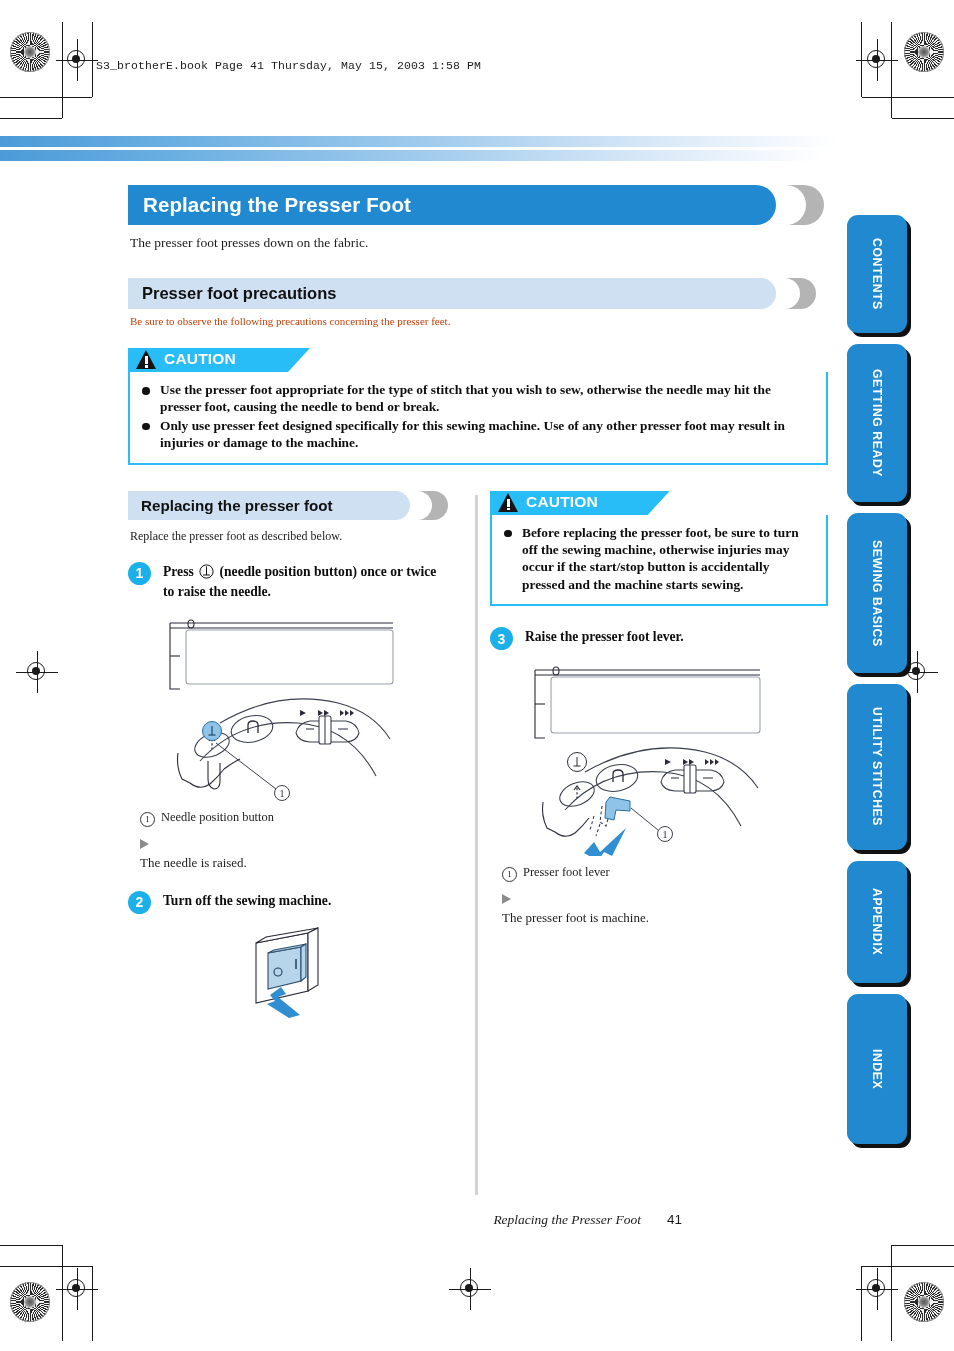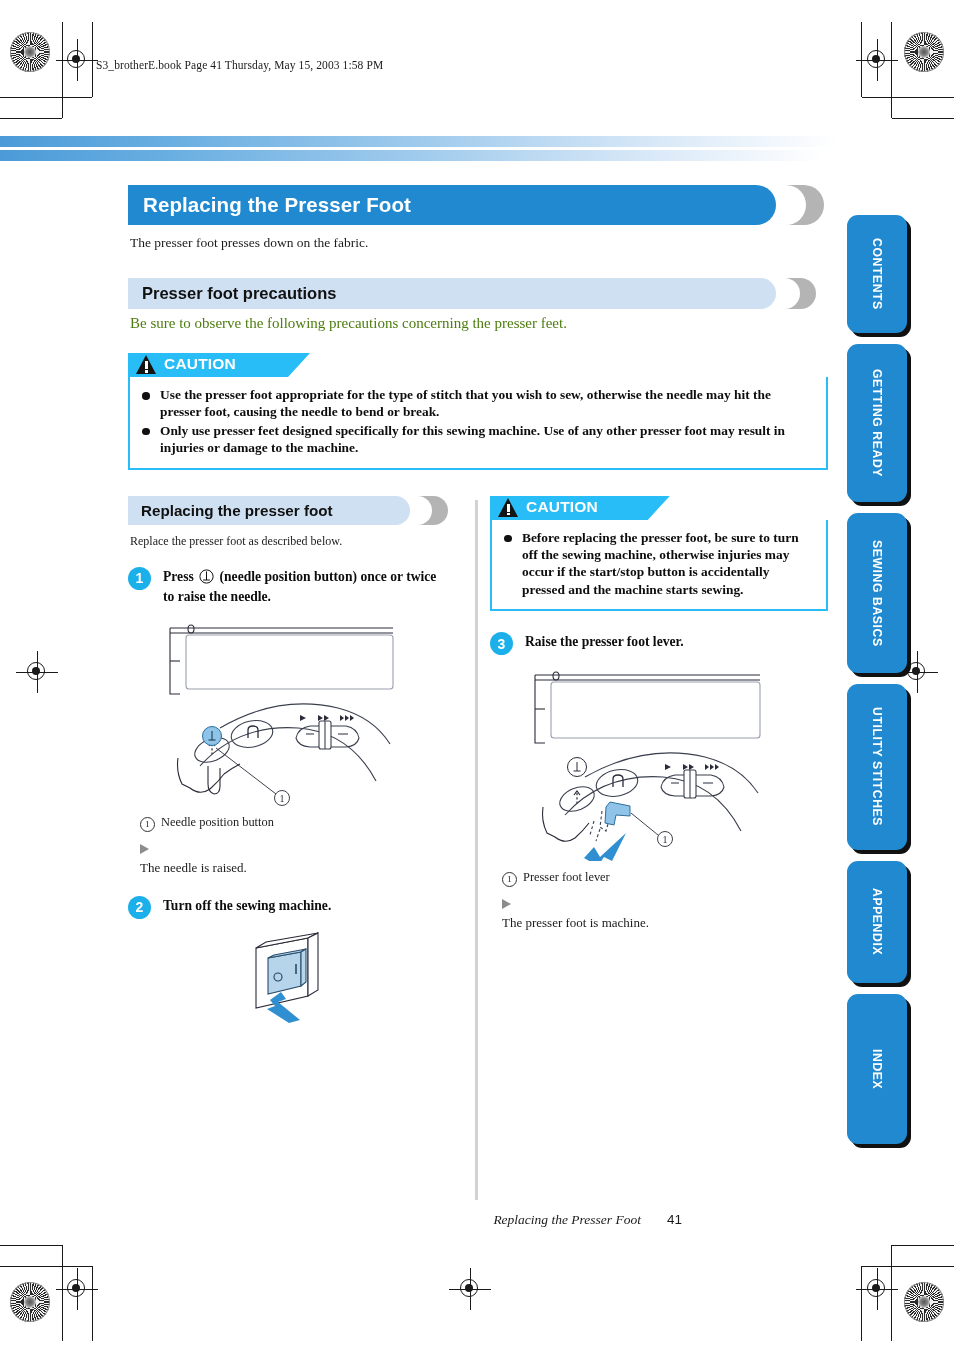--- a/index.html
+++ b/index.html
@@ -20,21 +20,21 @@
   .star{position:absolute;width:40px;height:40px;border-radius:50%;
     background:
       repeating-conic-gradient(#2b2b2b 0deg 4deg,#f2f2f2 4deg 8deg);
     box-shadow:inset 0 0 0 1px #8a8a8a;}
   .star .core{position:absolute;left:14px;top:14px;width:12px;height:12px;border-radius:50%;
     background:radial-gradient(circle,#555 0%,#888 45%,#d8d8d8 70%,#aaa 100%);}
 
   
   .filename{
     position:absolute;left:96px;top:59px;font-size:11.5px;color:#1b1b1b;
-    font-family:Liberation Serif, serif;letter-spacing:.1px;white-space:nowrap;
+    font-family:Liberation Mono, monospace;letter-spacing:.1px;white-space:nowrap;
   }
 
   
   .gradbar{position:absolute;left:0;height:11px;
     background:linear-gradient(to right,#4b9bd8 0%,#6cb0e2 22%,#a8cfee 55%,#dbeaf8 80%,#ffffff 100%);}
   .gradbar.b1{top:136px;width:838px;}
   .gradbar.b2{top:150px;width:824px;}
 
   
   .content{position:absolute;left:128px;top:185px;width:700px;}
@@ -69,21 +69,21 @@
     background:#cfe0f2;border-radius:0 16px 16px 0;display:flex;align-items:center;
   }
   .sub-bar .txt{
     color:#111111;font-family:"Liberation Sans", sans-serif;font-weight:bold;font-size:16.5px;
     padding-left:14px;
   }
   .sub-cap{position:absolute;left:648px;top:0;width:48px;height:31px;overflow:hidden;}
   .sub-cap .grey{position:absolute;left:4px;top:0;width:36px;height:31px;background:#b4b4b4;border-radius:0 16px 16px 0;}
   .sub-cap .white{position:absolute;left:-12px;top:0;width:36px;height:31px;background:#ffffff;border-radius:0 16px 16px 0;}
 
-  .sub-intro{font-size:15px;color:#4d7c0f;margin:9px 0 4px 2px;}
+  .sub-intro{font-size:11px;color:#c2410c;margin:9px 0 4px 2px;}
 
   
   .caution{margin-top:21px;position:relative;}
   .caution-tab{position:relative;height:24px;}
   .caution-tab .bg{
     position:absolute;left:0;top:0;height:24px;background:#29bdf7;
   }
   .caution-tab .slant{
     position:absolute;top:0;height:24px;width:22px;background:#29bdf7;
     clip-path:polygon(0 0,100% 0,0 100%);

